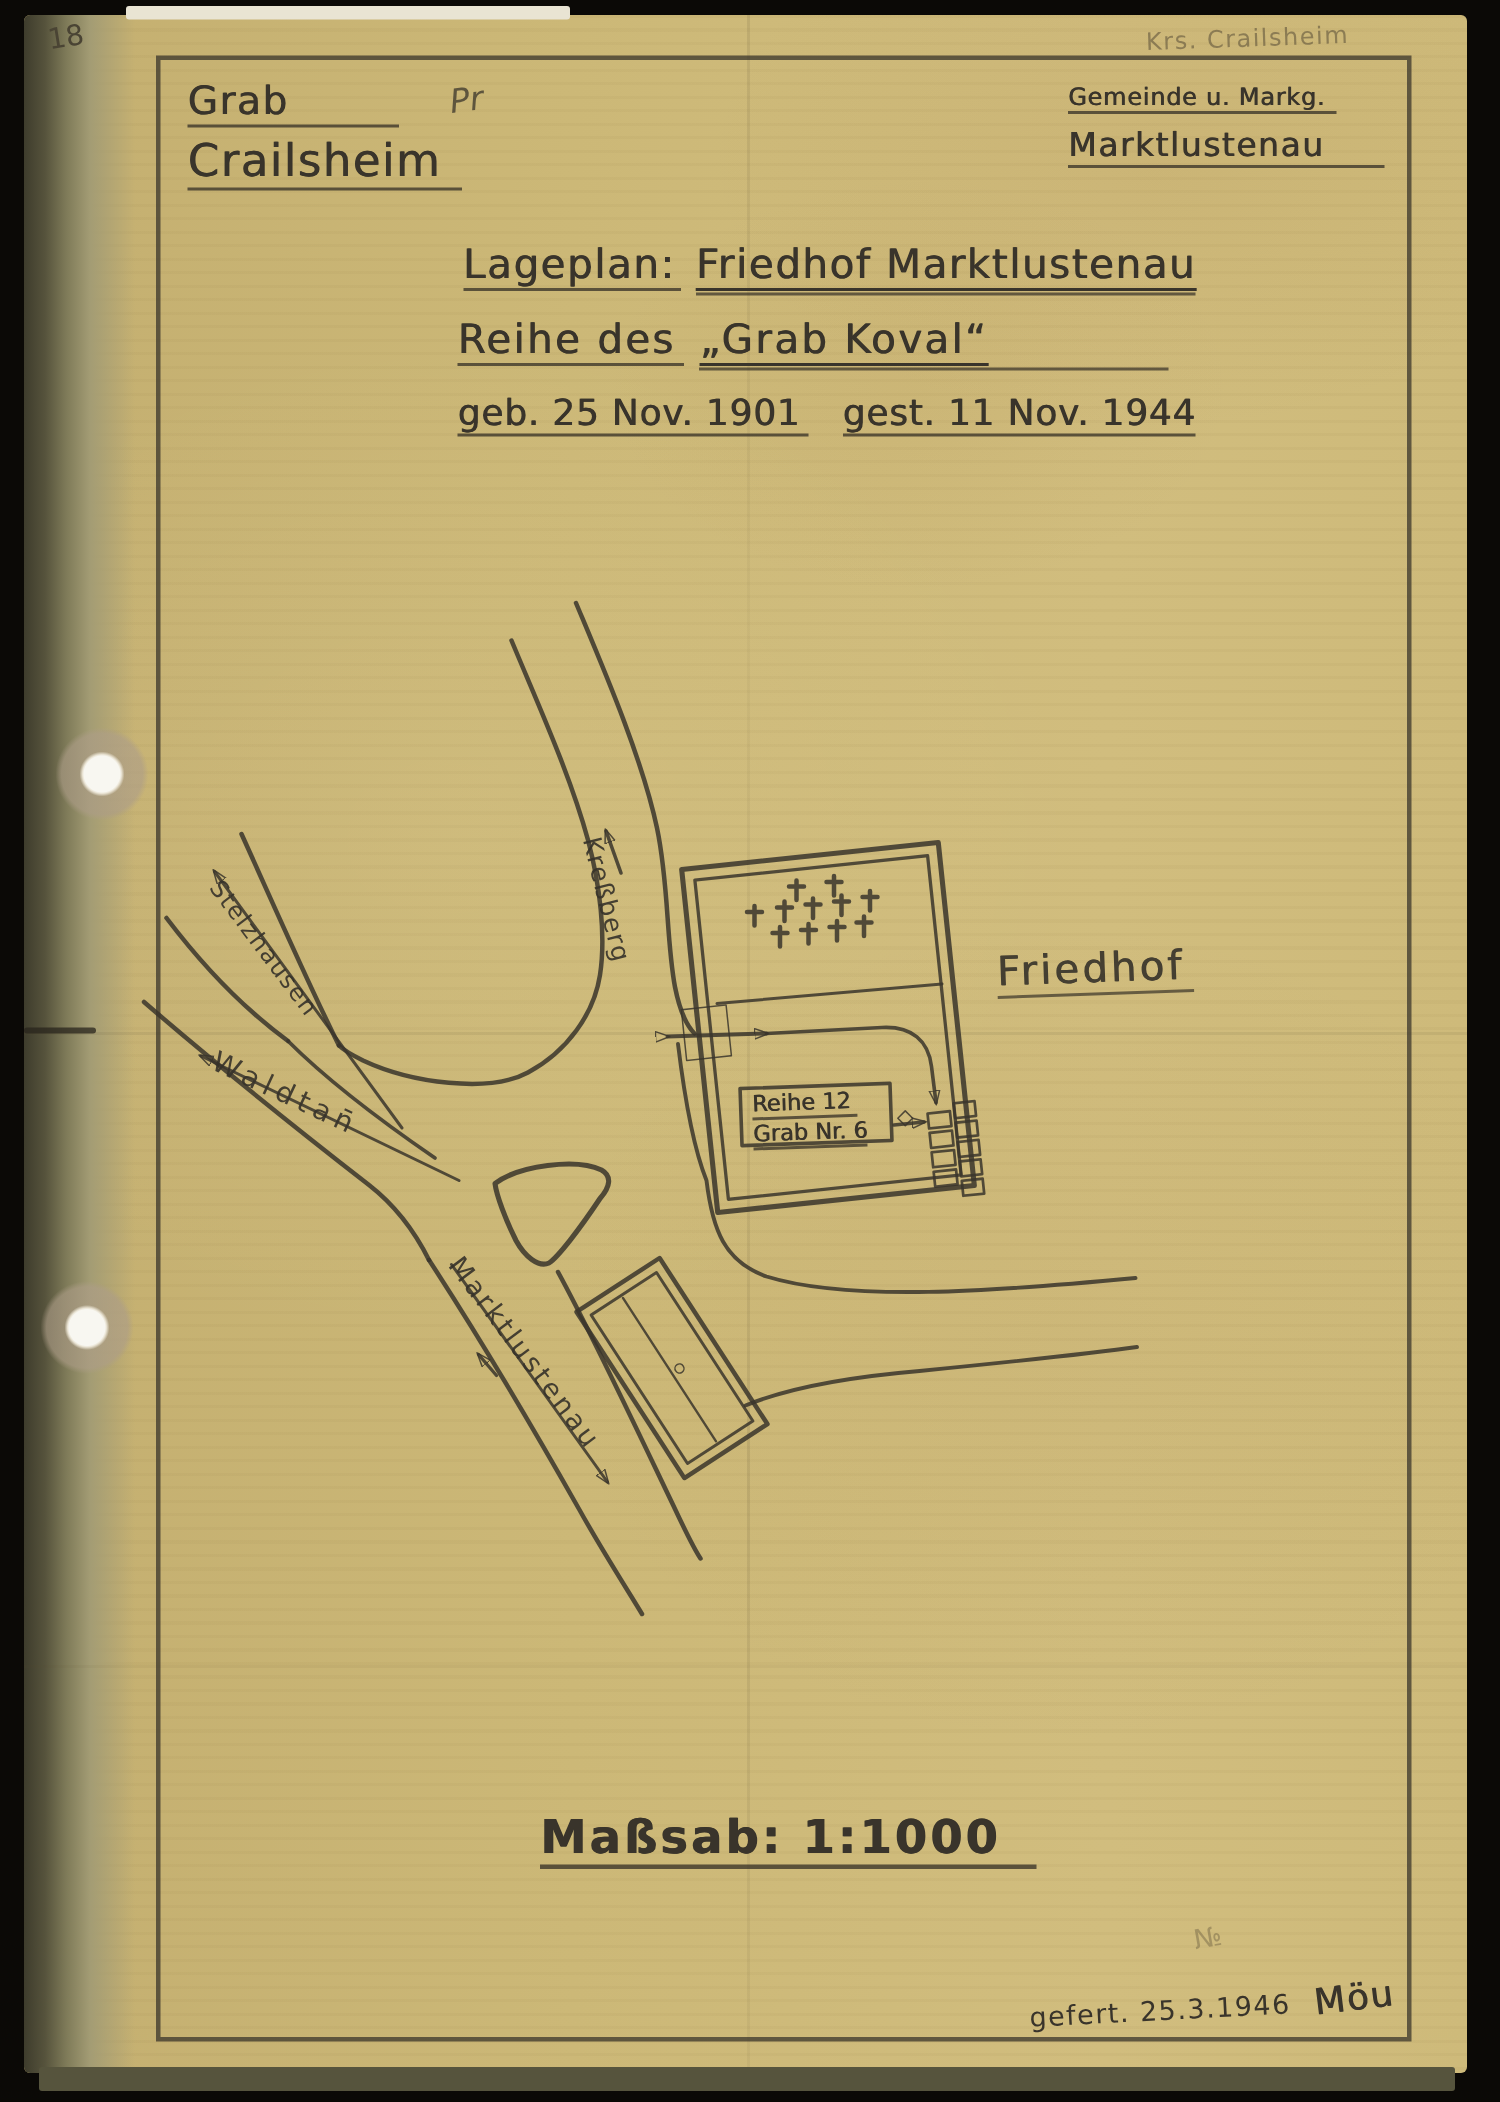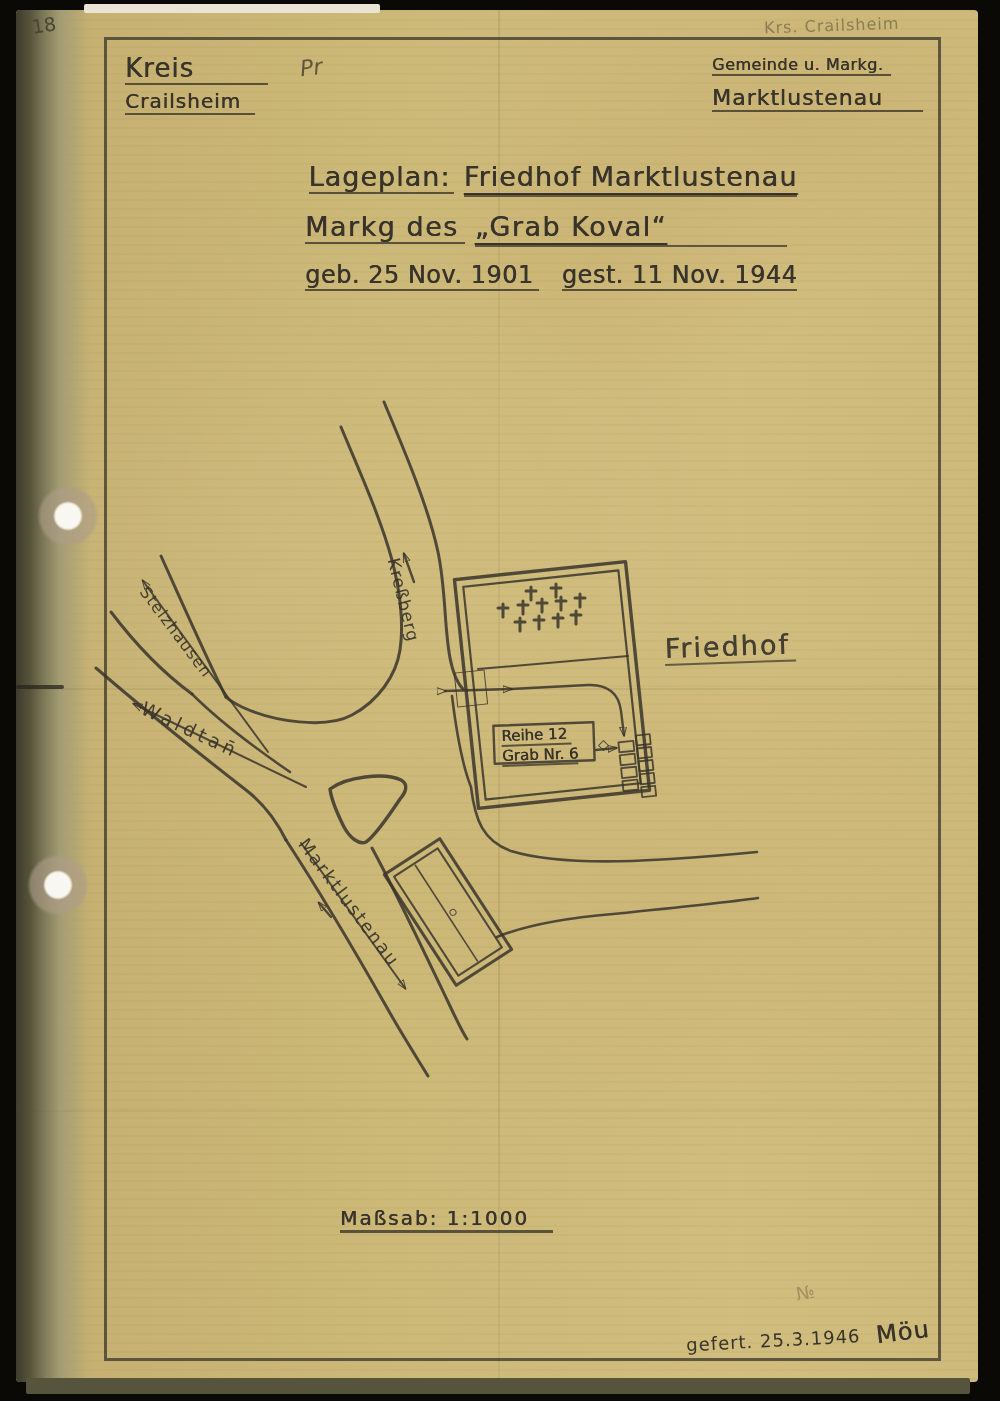--- a/index.html
+++ b/index.html
@@ -61,44 +61,44 @@
   <div class="hcrease" style="top:1110px;opacity:.6;"></div>
   <div class="hdash"></div>
 
   <div class="frame"></div>
 
   <div class="abs hw" style="left:32px;top:14px;font-size:19px;transform:rotate(-9deg);color:#4a4434;">18</div>
   <div class="abs hw faint" style="left:764px;top:16px;font-size:16px;transform:rotate(-2deg);letter-spacing:1px;">Krs. Crailsheim</div>
 
   <div class="abs" style="left:125px;top:52px;">
     <div class="hw thick" style="font-size:26px;letter-spacing:1px;">
-      <span class="u1" style="padding-right:74px;">Kreis</span>
+      <span class="u1" style="padding-right:74px;">Grab</span>
     </div>
-    <div class="hw thick" style="font-size:20px;letter-spacing:1px;margin-top:4px;">
+    <div class="hw thick" style="font-size:30px;letter-spacing:1px;margin-top:4px;">
       <span class="u1" style="padding-right:14px;">Crailsheim</span>
     </div>
   </div>
   <div class="abs hw" style="left:300px;top:54px;font-size:22px;font-style:italic;transform:rotate(-7deg);color:rgba(58,52,43,0.75);">Pr</div>
 
   <div class="abs" style="left:712px;top:55px;">
     <div class="hw thick" style="font-size:16px;letter-spacing:0.5px;">
       <span class="u1" style="padding-right:8px;">Gemeinde u. Markg.</span>
     </div>
     <div class="hw thick" style="font-size:22px;letter-spacing:1px;margin-top:9px;">
       <span class="u1" style="padding-right:40px;">Marktlustenau</span>
     </div>
   </div>
 
   <div class="abs" style="left:305px;top:160px;">
     <div class="hw thick" style="font-size:27px;letter-spacing:1px;text-align:right;">
       <span class="u1" style="padding-right:4px;">Lageplan:</span>
       <span class="u2">Friedhof Marktlustenau</span>
     </div>
     <div class="hw thick" style="font-size:27px;letter-spacing:1.5px;margin-top:16px;">
-      <span class="u1" style="padding-right:6px;">Markg des</span>
+      <span class="u1" style="padding-right:6px;">Reihe des</span>
       <span class="u2" style="padding-right:120px;">„Grab Koval“</span>
     </div>
     <div class="hw thick" style="font-size:24px;letter-spacing:0.5px;margin-top:16px;">
       <span class="u1" style="padding-right:6px;">geb. 25 Nov. 1901</span>
       <span class="u1" style="margin-left:14px;">gest. 11 Nov. 1944</span>
     </div>
   </div>
 
   <svg width="1000" height="1401" viewBox="0 0 1000 1401">
     <defs>
@@ -177,21 +177,21 @@
   <div class="maplabel hw" style="left:147px;top:697px;font-size:19px;letter-spacing:4px;transform:rotate(25deg);">Waldtan̄</div>
   <div class="maplabel hw" style="left:311px;top:834px;font-size:18px;letter-spacing:2px;transform:rotate(53deg);">Marktlustenau</div>
   <div class="maplabel hw thick" style="left:664px;top:632px;font-size:27px;letter-spacing:2px;transform:rotate(-2deg);">
     <span class="u1" style="padding-right:6px;">Friedhof</span>
   </div>
   <div class="abs" style="left:501px;top:727px;transform:rotate(-2deg);transform-origin:0 0;">
     <div class="hw thick" style="font-size:15px;"><span class="u1" style="padding-right:4px;border-bottom-width:2px;">Reihe 12</span></div>
     <div class="hw thick" style="font-size:15px;margin-top:1px;"><span class="u1" style="border-bottom-width:2px;">Grab Nr. 6</span></div>
   </div>
 
-  <div class="abs hw thick" style="left:340px;top:1206px;font-size:20px;letter-spacing:2px;">
+  <div class="abs hw thick" style="left:360px;top:1206px;font-size:31px;letter-spacing:2px;font-weight:bold;">
     <span class="u1" style="padding-right:24px;border-bottom-width:3px;">Maßsab: 1:1000</span>
   </div>
 
   <div class="abs hw" style="left:796px;top:1282px;font-size:18px;transform:rotate(-10deg);color:rgba(80,70,50,0.35);">№</div>
   <div class="abs" style="left:686px;top:1322px;transform:rotate(-3deg);">
     <span class="hw" style="font-size:18px;letter-spacing:1px;">gefert. 25.3.1946</span>
     <span class="hw thick" style="font-size:24px;letter-spacing:1px;margin-left:10px;transform:rotate(-4deg);display:inline-block;">Möu</span>
   </div>
 
 </div>

